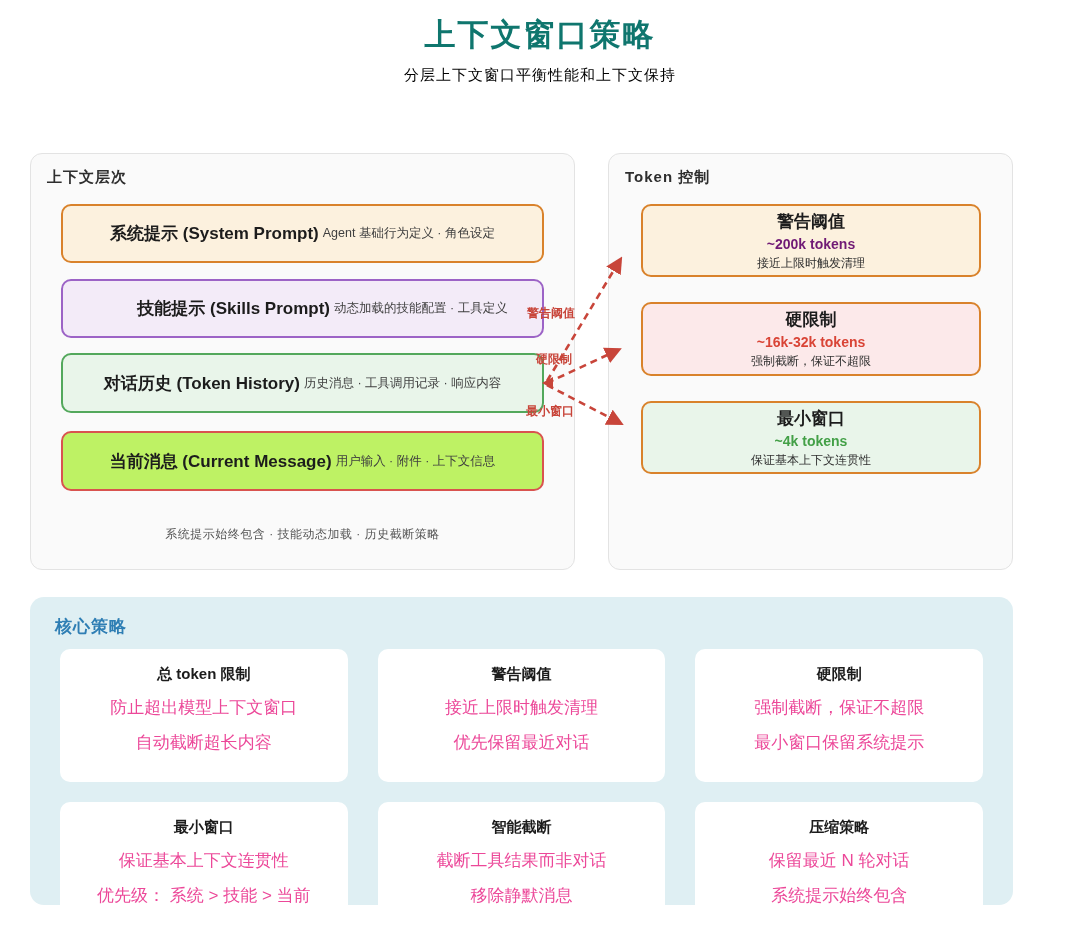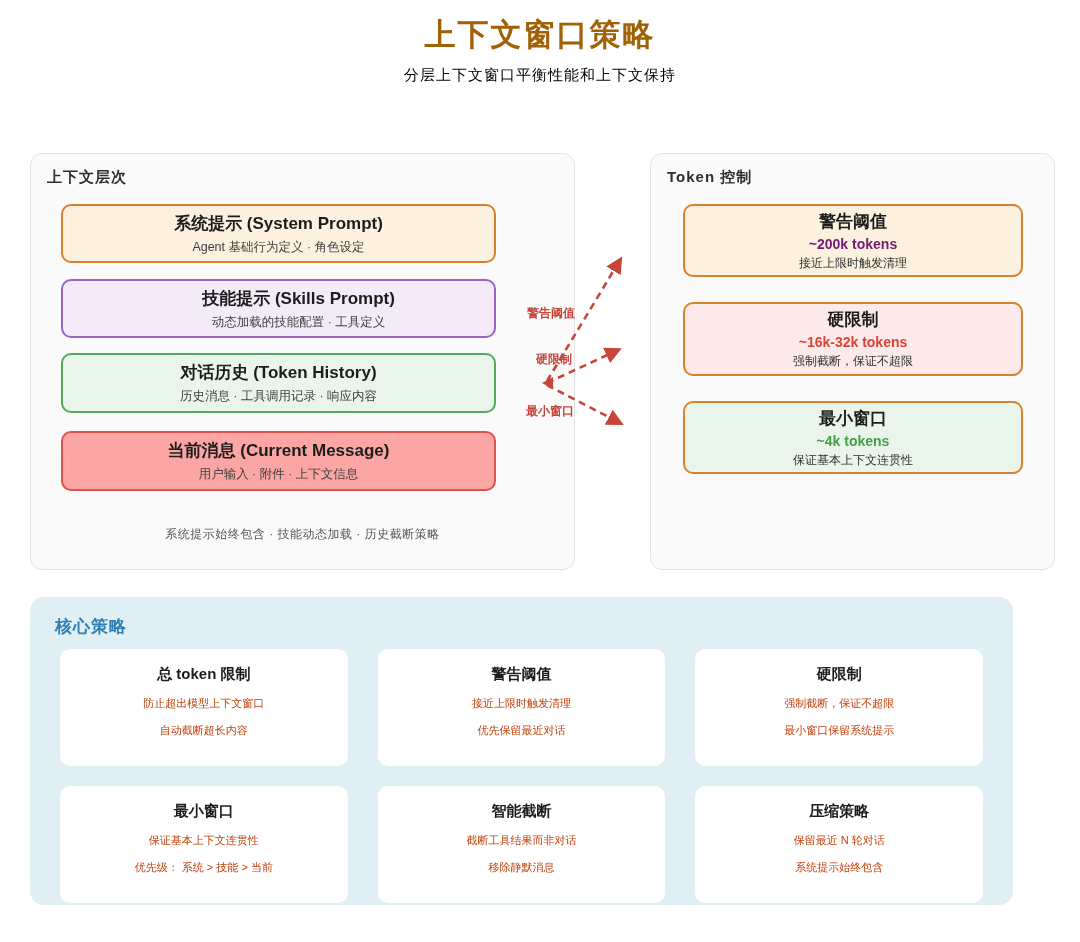--- a/index.html
+++ b/index.html
@@ -14,55 +14,54 @@
     height: 942px;
     background: #ffffff;
     overflow: hidden;
   }
   .page-title {
     position: absolute;
     top: 14px; left: 0; width: 100%;
     text-align: center;
     font-size: 31px;
     font-weight: bold;
-    color: #a16207;
+    color: #0f766e;
     letter-spacing: 2px;
   }
   .page-subtitle {
     position: absolute;
     top: 66px; left: 0; width: 100%;
     text-align: center;
     font-size: 15px;
     color: #000000;
     letter-spacing: 1px;
   }
   .panel {
     position: absolute;
     background: #fafafa;
     border: 1px solid #e3e3e3;
     border-radius: 12px;
   }
   .panel-hierarchy { left: 30px; top: 153px; width: 545px; height: 417px; }
-  .panel-token     { left: 608px; top: 153px; width: 405px; height: 417px; margin-left: 42px; }
+  .panel-token     { left: 608px; top: 153px; width: 405px; height: 417px; }
   .panel-title {
     position: absolute;
     left: 16px; top: 14px;
     font-size: 15px;
     font-weight: bold;
     color: #2e2e2e;
     letter-spacing: 1px;
   }
   .layer {
     position: absolute;
-    left: 30px; width: 435px;
+    left: 30px; width: 483px;
     border-width: 2px;
     border-style: solid;
     border-radius: 10px;
     display: flex;
-    flex-direction: column;
     align-items: center;
     justify-content: center;
     gap: 4px;
     text-align: center;
   }
   .layer-title { font-size: 17px; font-weight: bold; color: #1c1c1c; }
   .layer-subtitle { font-size: 12.5px; color: #3f3f3f; }
   .tokenbox {
     position: absolute;
     left: 32px; width: 340px;
@@ -131,21 +130,21 @@
     background: #ffffff;
     border-radius: 10px;
     min-height: 98px;
     padding: 16px 10px 28px;
     display: flex;
     flex-direction: column;
     align-items: center;
     text-align: center;
   }
   .card-title { font-size: 15px; font-weight: bold; color: #1c1c1c; margin-bottom: 12px; }
-  .card-line { font-size: 11px; color: #c2410c; margin-bottom: 12px; }
+  .card-line { font-size: 17px; color: #ec4899; margin-bottom: 12px; }
   .card-line:last-child { margin-bottom: 0; }
   
   .layer-0 { top: 50px;  height: 59px; }
   .layer-1 { top: 125px; height: 59px; }
   .layer-2 { top: 199px; height: 60px; }
   .layer-3 { top: 277px; height: 60px; }
   
   .tbox-0 { top: 50px;  height: 73px; }
   .tbox-1 { top: 148px; height: 74px; }
   .tbox-2 { top: 247px; height: 73px; }
@@ -169,21 +168,21 @@
     <div class="layer layer-1" style="border-color: rgb(156, 99, 198); background-color: rgb(243, 235, 248); padding-left: 40px;">
       <div class="layer-title">技能提示 (Skills Prompt)</div>
       <div class="layer-subtitle">动态加载的技能配置 · 工具定义</div>
     </div>
 
     <div class="layer layer-2" style="border-color: rgb(83, 168, 92); background-color: rgb(233, 245, 234);">
       <div class="layer-title">对话历史 (Token History)</div>
       <div class="layer-subtitle">历史消息 · 工具调用记录 · 响应内容</div>
     </div>
 
-    <div class="layer layer-3" style="border-color: rgb(217, 83, 79); background-color: #fca5a5;">
+    <div class="layer layer-3" style="border-color: rgb(217, 83, 79); background-color: #bef264;">
       <div class="layer-title">当前消息 (Current Message)</div>
       <div class="layer-subtitle">用户输入 · 附件 · 上下文信息</div>
     </div>
 
     <div class="hierarchy-note">系统提示始终包含 · 技能动态加载 · 历史截断策略</div>
   </div>
 
   <div class="panel panel-token">
     <div class="panel-title">Token 控制</div>
 

